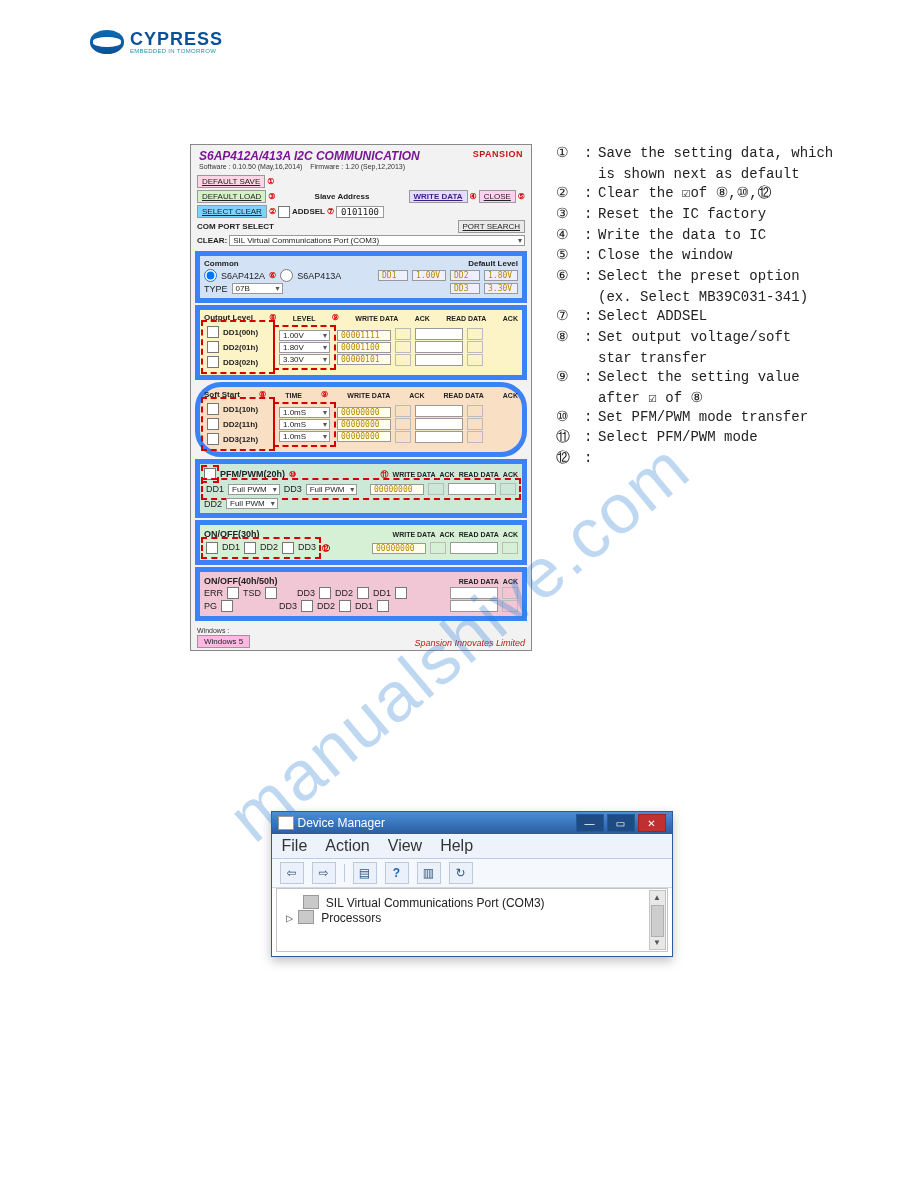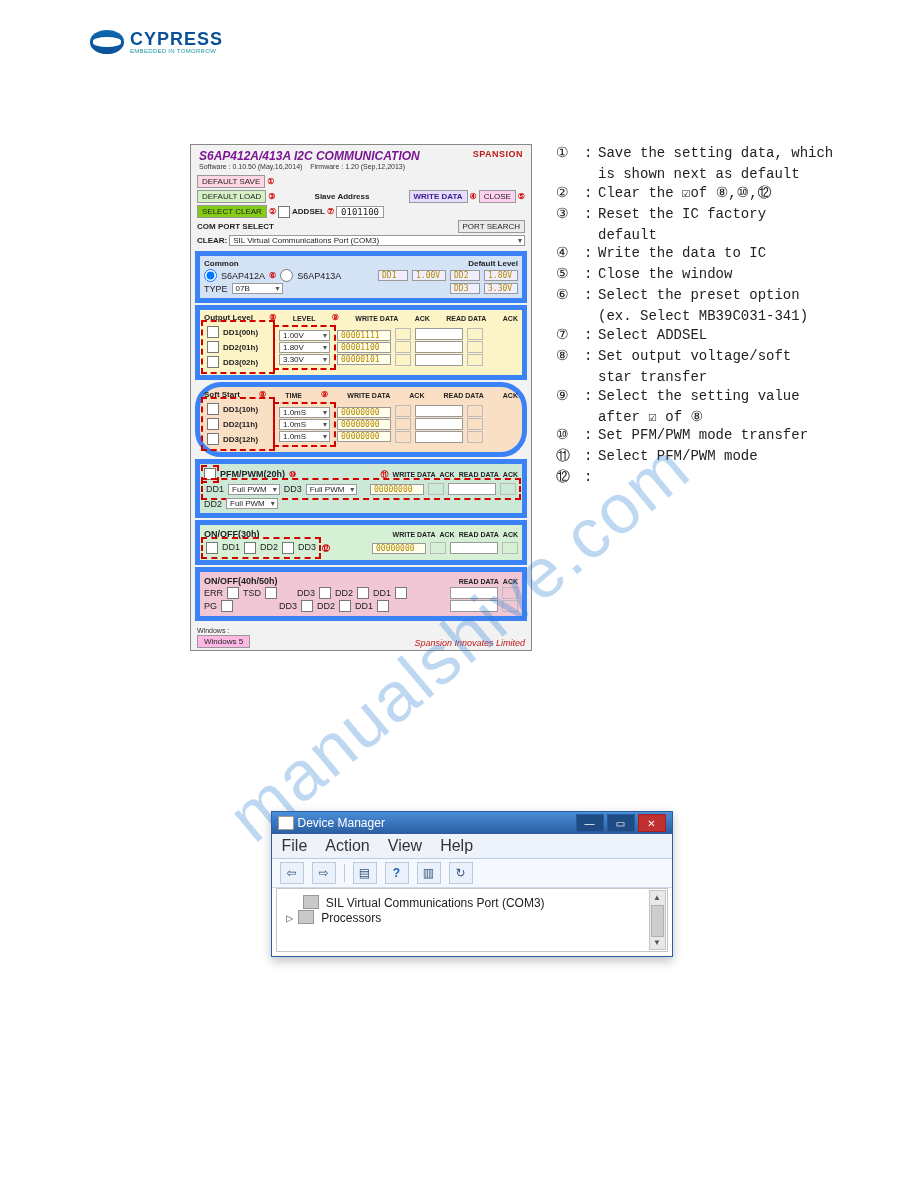--- a/index.html
+++ b/index.html
@@ -79,25 +79,25 @@
     color:#7a1694;
     font-weight: bold;
     font-style: italic;
     font-size: 12px;
     padding: 4px 8px 0 8px;
   }
   .i2c-sub { font-size:7px; color:#333; padding:0 8px 4px 8px; }
   .spansion { float:right; color:#c01818; font-size:9px; font-weight:bold; letter-spacing:.5px; margin:4px 8px 0 0; }
   .btnrow { display:flex; gap:2px; padding:1px 6px; align-items:center; }
   .mini-btn {
-    border:1px solid #999; padding:1px 4px; font-size:8px; background:#eaeaea;
+    border:1px solid #999; padding:1px 4px; font-size:8px; background:#eaeaea;text-decoration:underline;
   }
   .mini-btn.pink  { background:#ffd6e4; }
   .mini-btn.green { background:#d7f1c7; }
-  .mini-btn.teal  { background:#84cc16; }
+  .mini-btn.teal  { background:#7dd3fc; }
   .mini-btn.blue  { background:#e5dcff; color:#3a1d8a; }
   .mini-btn.close { background:#ffd1f0; }
   .i2c-field { border:1px solid #999; background:#fff; padding:0 4px; font-family:monospace; }
   .label-xs { font-size:8px;font-weight:bold; }
   .section {
     border:5px solid #3b82f6; margin:2px 4px; padding:3px 4px;
   }
   .sec-common   { background:#d4e2f5; }
   .sec-output   { background:#fcf3c6; }
   .sec-soft     { background:#f9dfc4;border-radius:26px; }
@@ -486,21 +486,20 @@
         <div class="legend-item">
           <span class="legend-num">②</span>
           <span class="legend-sep">:</span>
           <span class="legend-txt">Clear the ☑of ⑧,⑩,⑫</span>
         </div>
         <div class="legend-item">
           <span class="legend-num">③</span>
           <span class="legend-sep">:</span>
           <span class="legend-txt">Reset the IC factory</span>
         </div>
-        <div class="legend-cont">default</div>
         <div class="legend-item">
           <span class="legend-num">④</span>
           <span class="legend-sep">:</span>
           <span class="legend-txt">Write the data to IC</span>
         </div>
         <div class="legend-item">
           <span class="legend-num">⑤</span>
           <span class="legend-sep">:</span>
           <span class="legend-txt">Close the window</span>
         </div>

